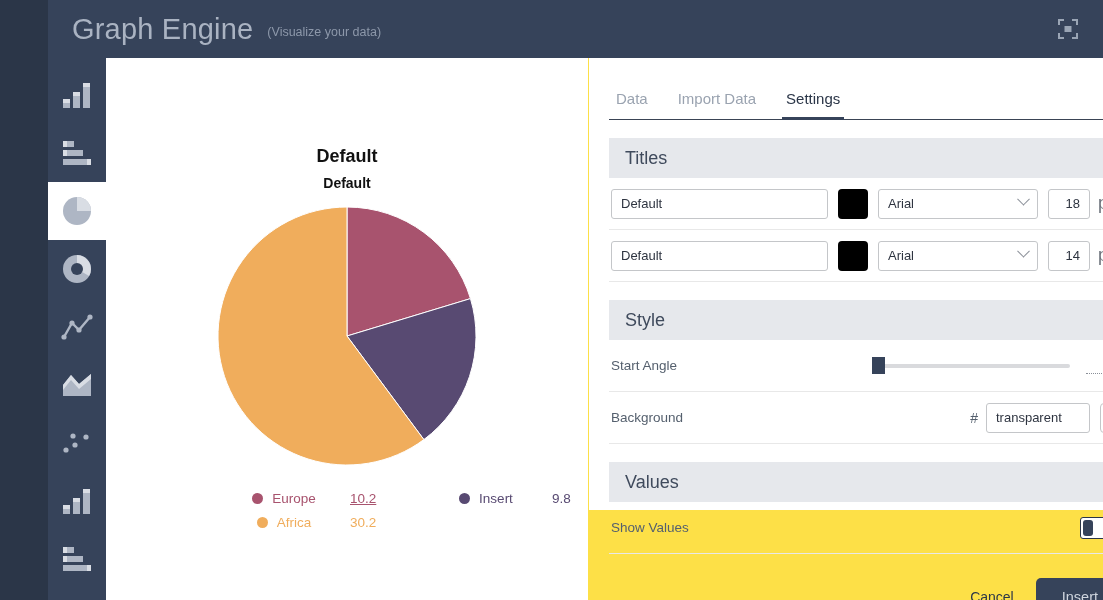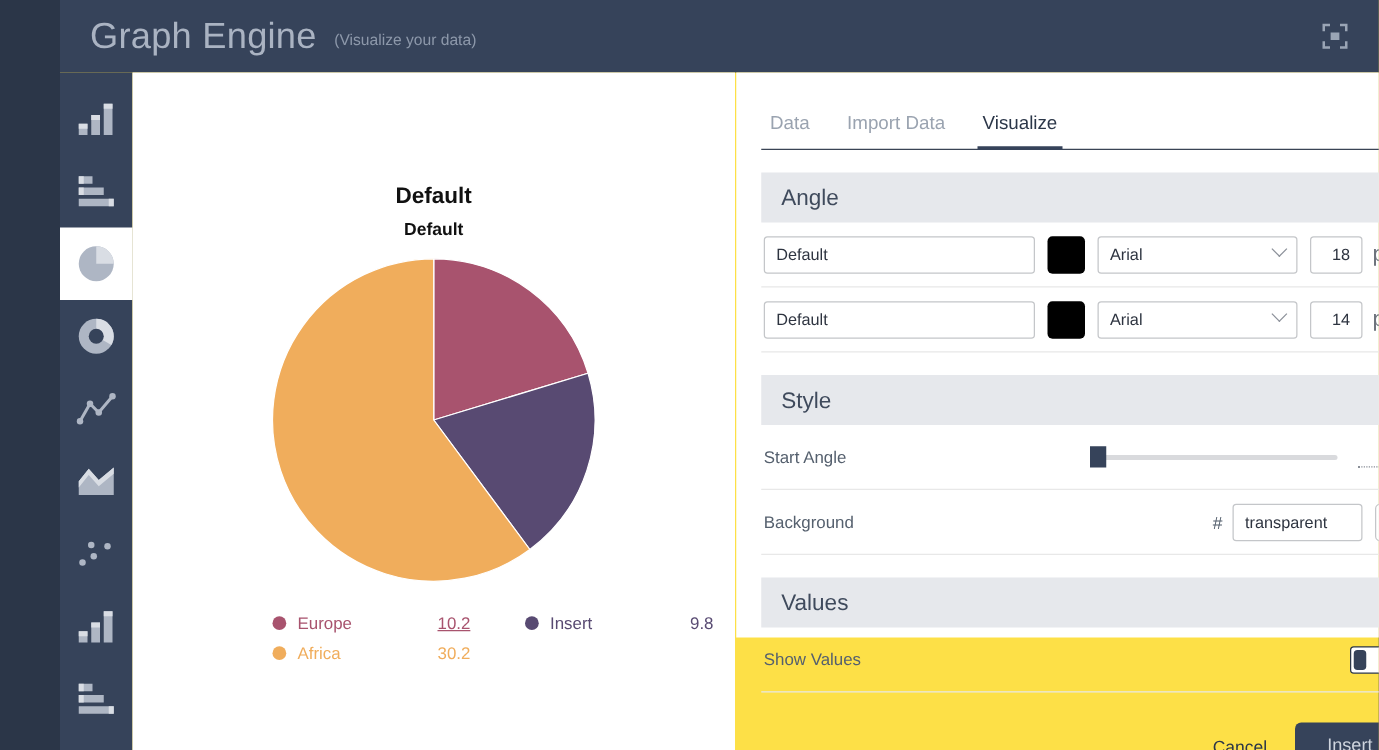--- a/index.html
+++ b/index.html
@@ -98,20 +98,21 @@
     margin-top: 24px;
     padding: 0 0 0 112px;
     display: grid;
     grid-template-columns: 132px 70px 132px 70px;
     row-gap: 9px;
     align-items: center;
   }
   .legend-name {
     display: flex; align-items: center;
     font-size: 13.5px;
+    justify-content: center;
   }
   .legend-dot {
     width: 11px; height: 11px;
     border-radius: 50%;
     margin-right: 9px;
     flex: 0 0 auto;
   }
   .legend-val { font-size: 13.5px; }
 
   
@@ -454,25 +455,25 @@
         </div>
         <div class="legend-val" style="color: rgb(240, 173, 92);">30.2</div>
       </div>
   </div>
 
   <div class="settings">
 
     <div class="tabs">
       <div class="tab">Data</div>
       <div class="tab">Import Data</div>
-      <div class="tab active">Visualize</div>
+      <div class="tab active">Settings</div>
     </div>
 
     <div class="section-head">
-      <span class="st">Angle</span>
+      <span class="st">Titles</span>
       <span class="caret"></span>
     </div>
 
     <div class="row">
       <input class="text-input title-input" type="text" value="Default" style="">
       <div class="swatch" id="sw0" style="background: rgb(0, 0, 0);"></div>
       <div class="select">
         <span>Arial</span>
         <span class="chev"></span>
       </div>

